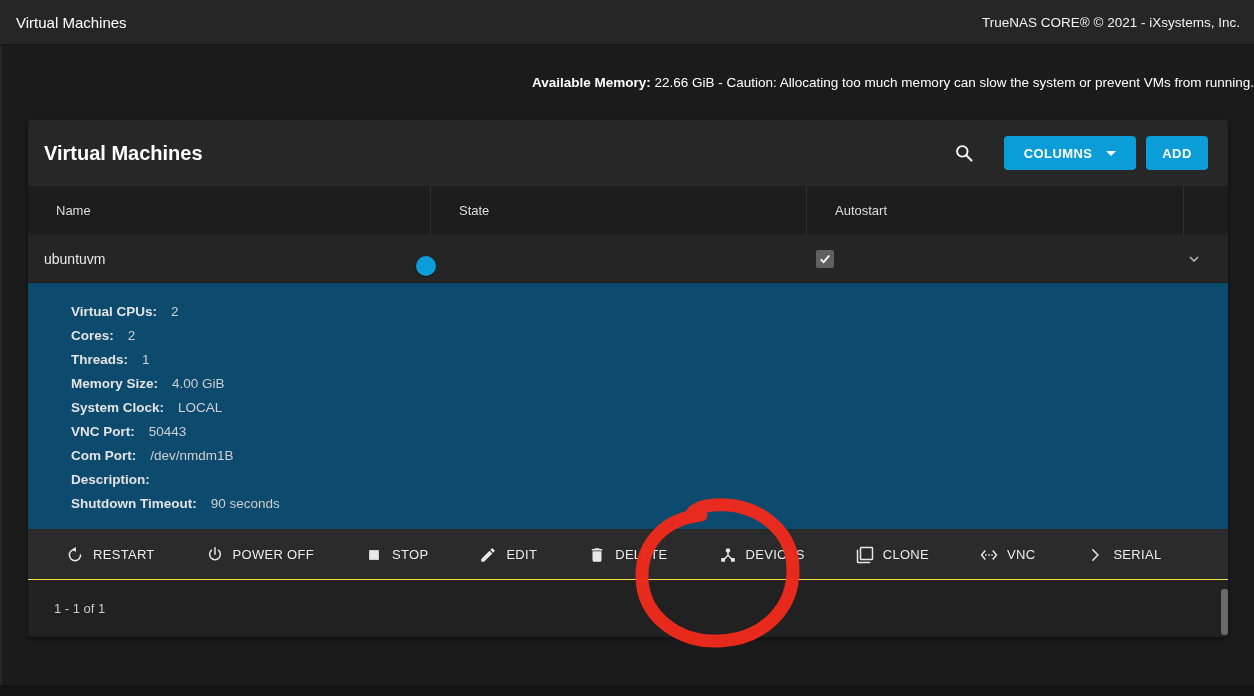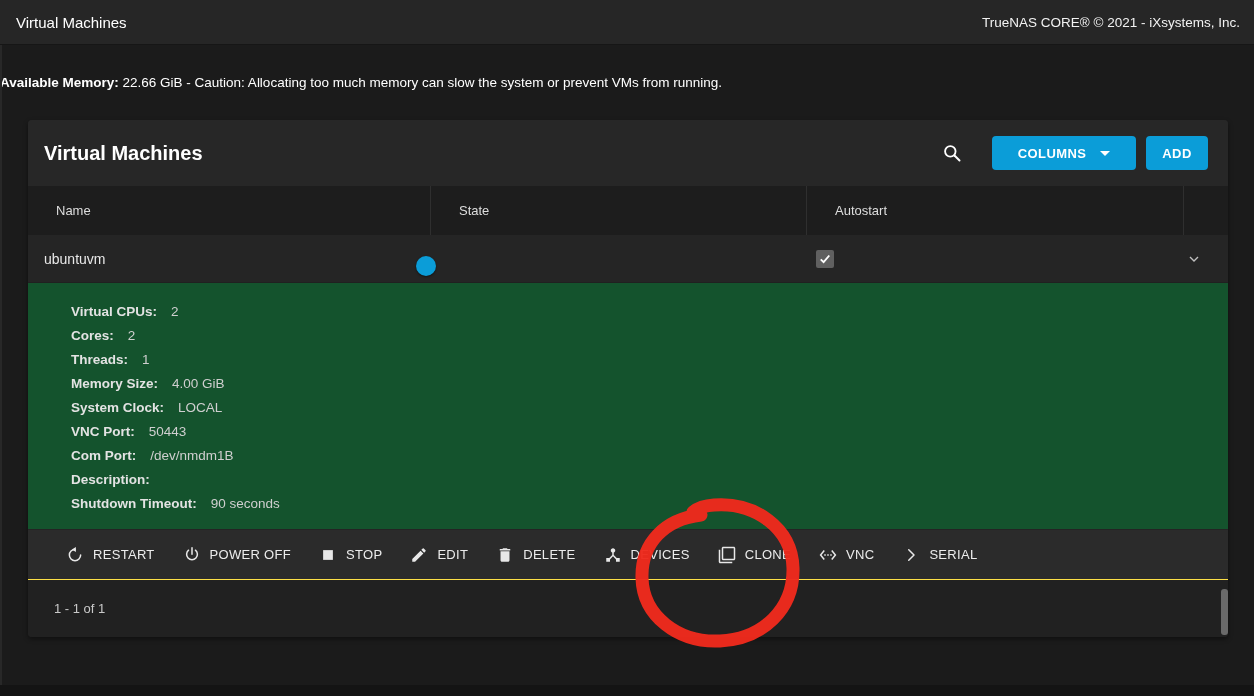--- a/index.html
+++ b/index.html
@@ -15,21 +15,21 @@
   
   .topbar {
     height:45px; background:#262626; border-bottom:1px solid #161616;
     display:flex; align-items:center; justify-content:space-between;
     padding:0 14px 0 16px;
   }
   .topbar-title { color:#ffffff; font-size:15px; }
   .topbar-brand { color:#f2f2f2; font-size:13.5px; }
 
   
-  .notice { margin-top:30px; text-align:left; font-size:13.5px; color:#ffffff; }
+  .notice { margin-top:30px; text-align:right; font-size:13.5px; color:#ffffff; }
   .notice .bold { font-weight:bold; }
 
   
   .card {
     width:1200px; margin:30px 0 0 28px;
     background:#252525; border-radius:4px;
     box-shadow:0 2px 5px rgba(0,0,0,.45);
     position:relative;
   }
   .card-header {
@@ -48,21 +48,21 @@
     font-family:"Liberation Sans","DejaVu Sans",sans-serif;
   }
   .filter-input::placeholder { color:#c9c9c9; opacity:1; }
 
   .btn {
     background:#0b9dd8; color:#ffffff; border:none; border-radius:4px;
     height:34px; font-size:13px; font-weight:bold; letter-spacing:.4px;
     display:inline-flex; align-items:center; justify-content:center;
     cursor:pointer; font-family:inherit;
   }
-  .btn-columns { width:144px; gap:14px; margin-right:10px; }
+  .btn-columns { width:132px; gap:14px; margin-right:10px; }
   .caret-down { width:0; height:0; border-left:5px solid transparent;
     border-right:5px solid transparent; border-top:5px solid #ffffff; }
   .btn-add { width:62px; }
 
   
   .thead, .trow { display:grid; grid-template-columns:379px 376px 377px 68px; }
   .thead { height:49px; background:#1d1d1d; }
   .th {
     display:flex; align-items:center; padding-left:28px;
     color:#dedede; font-size:13px;
@@ -83,29 +83,29 @@
     border-radius:50%; background:#0b9dd8; box-shadow:0 1px 2px rgba(0,0,0,.5);
   }
 
   
   .checkbox {
     width:18px; height:18px; background:#606060; border-radius:2px;
     display:flex; align-items:center; justify-content:center; cursor:pointer;
   }
 
   
-  .details { padding:16px 16px 14px 43px; background:#14532d; }
+  .details { padding:16px 16px 14px 43px; background:#0c4a6e; }
   .detail-row { height:24px; display:flex; align-items:center; font-size:13.5px; }
   .detail-label { font-weight:bold; color:#e3e3e3; }
   .detail-value { margin-left:14px; color:#cfcfcf; }
 
   
   .actions {
     height:50px; background:#2b2b2b; border-top:1px solid #242424;
-    display:flex; align-items:center; padding-left:38px; gap:28px;
+    display:flex; align-items:center; padding-left:38px; gap:51px;
   }
   .action-btn {
     display:flex; align-items:center; gap:9px; cursor:pointer;
     color:#ececec; font-size:13px; letter-spacing:.3px; white-space:nowrap;
   }
   .action-btn svg { flex:0 0 auto; }
 
   
   .card-footer {
     height:58px; background:#212121; border-top:1px solid #fde047;

